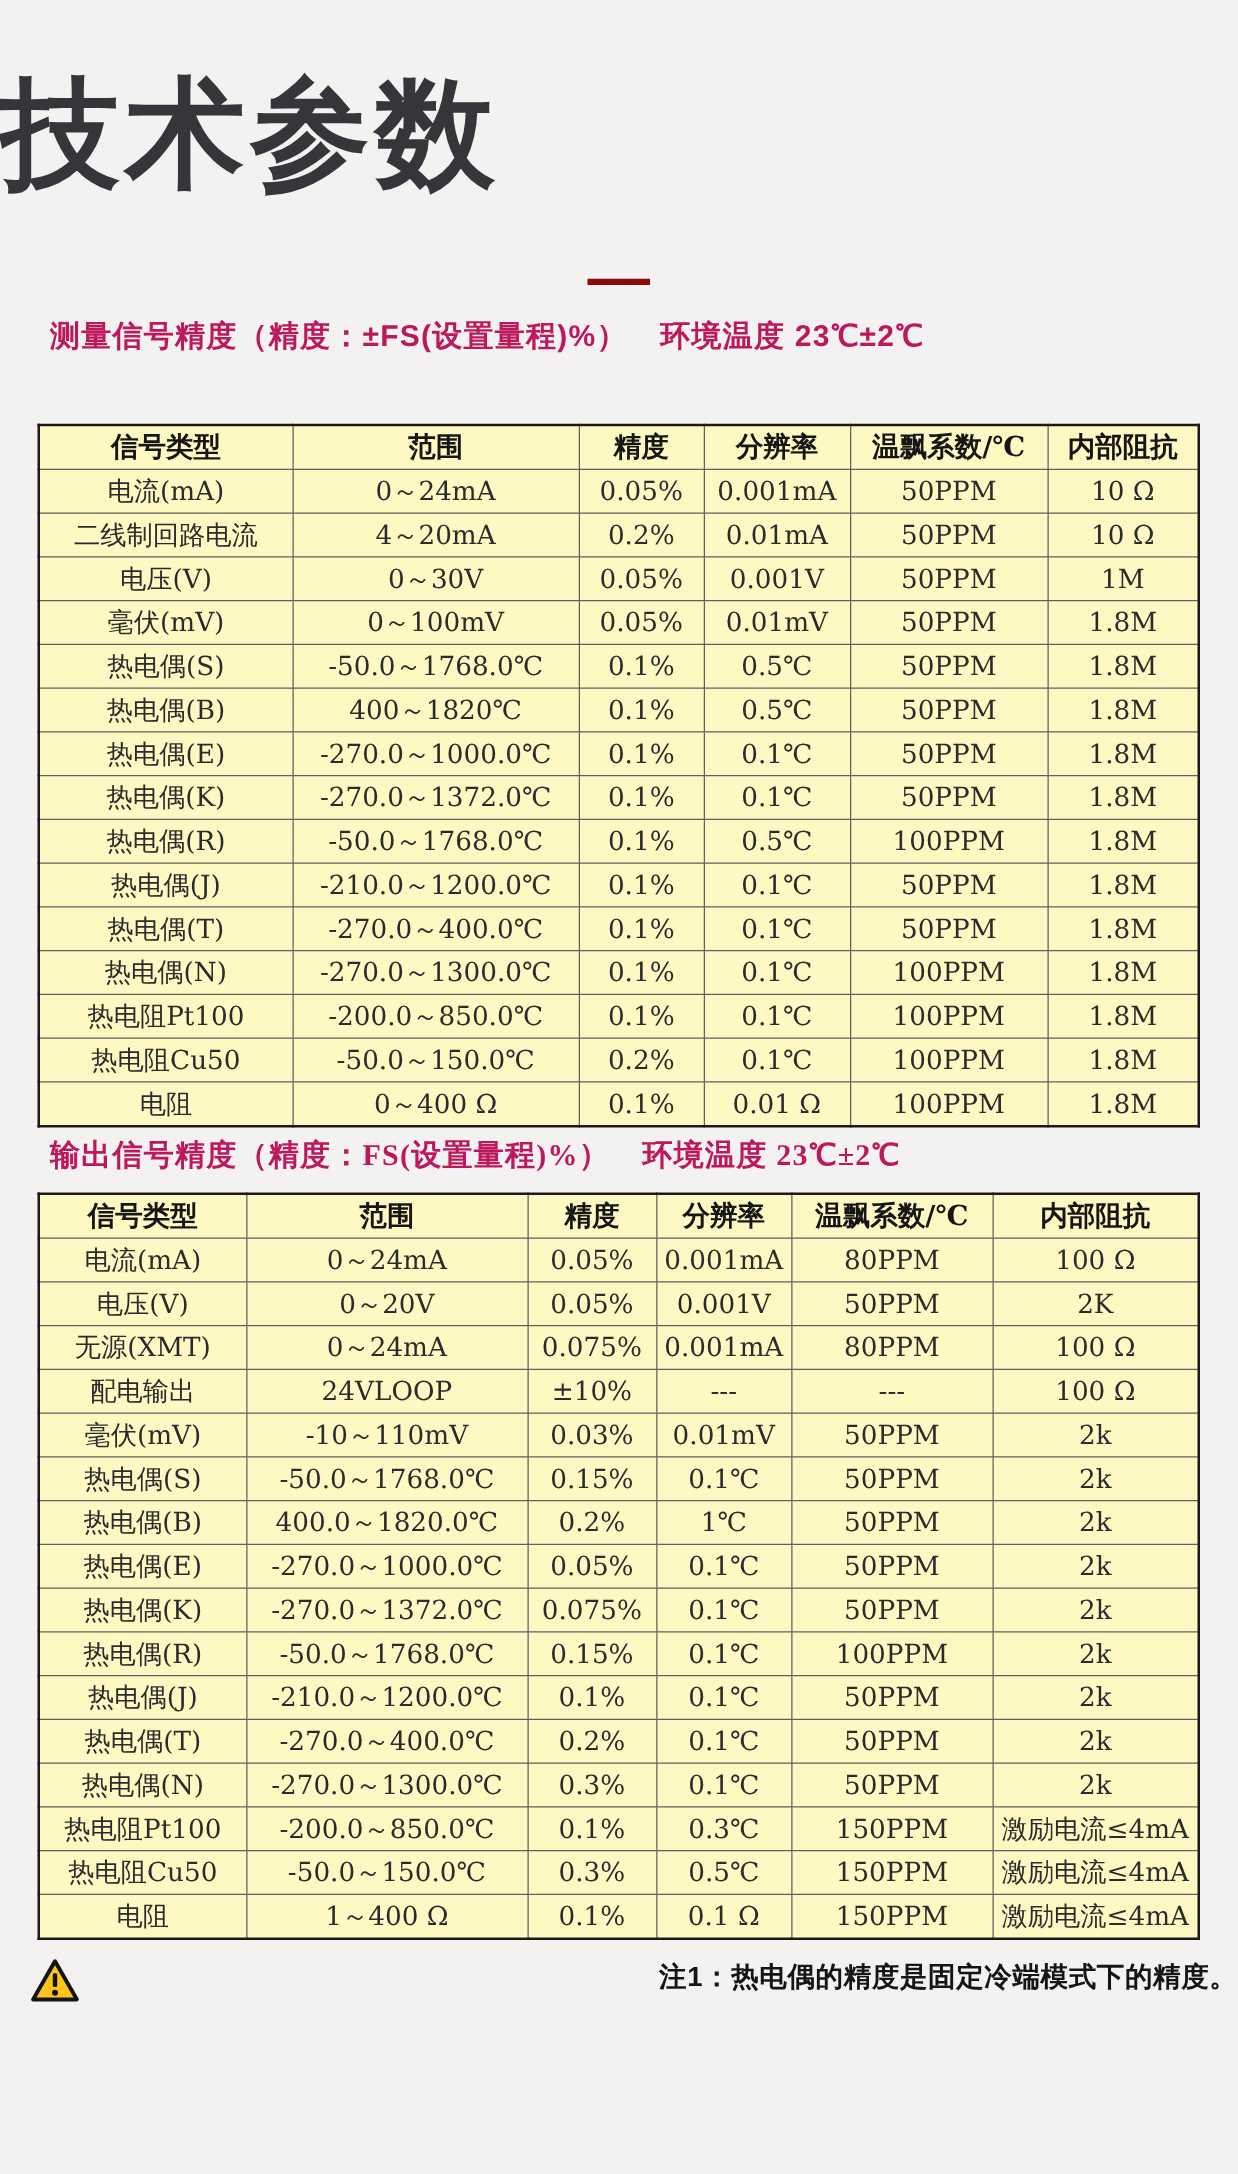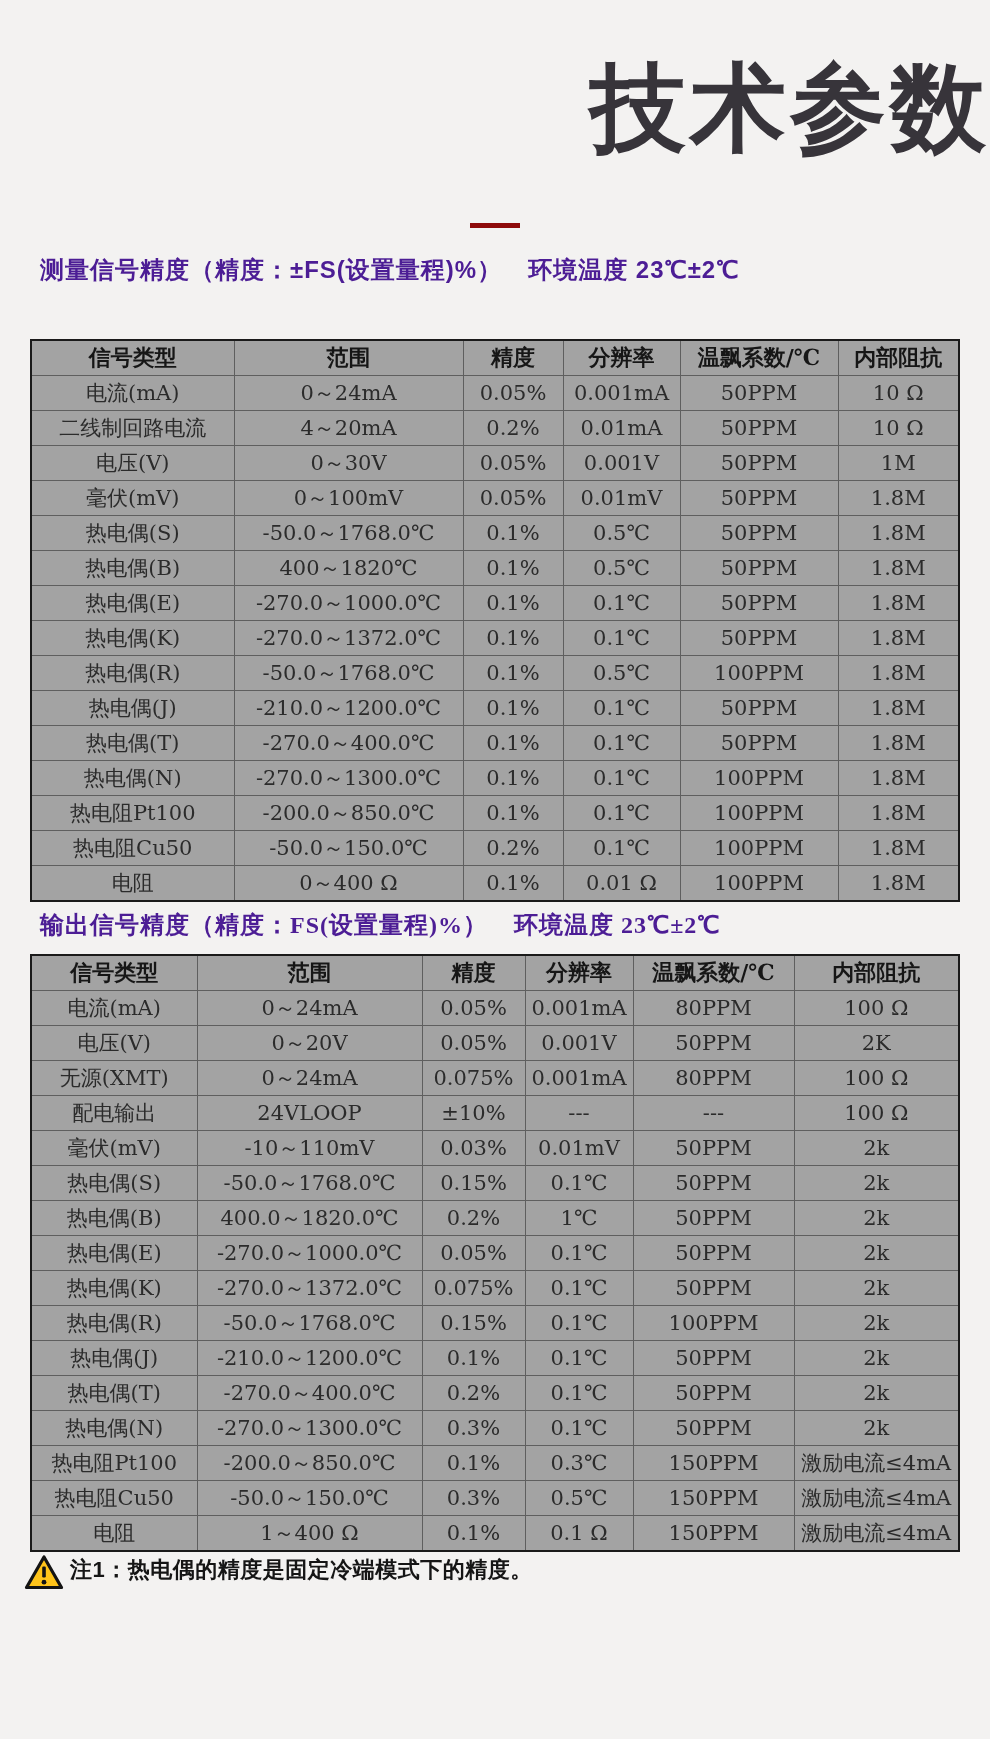--- a/index.html
+++ b/index.html
@@ -8,44 +8,44 @@
     background:#f3f2f1;
     font-family:"Liberation Sans",sans-serif;
     color:#262626;
     overflow:hidden;
   }
   .page-title{
     margin:46px 0 0 0;
     font-size:96px;
     line-height:1.3;
     font-weight:900;
-    text-align:right;
+    text-align:left;
     color:#37343a;
     letter-spacing:4px;
   }
   .title-divider{
     width:50px;height:5px;
     background:#8e0b0b;
     margin:52px auto 0 auto;
   }
   .section-heading{
     margin:26px 0 0 40px;
     font-size:24px;
     line-height:1.3;
     font-weight:bold;
-    color:#4c1d95;
+    color:#be185d;
     letter-spacing:1px;
   }
   .section-heading .env{ margin-left:26px; }
   .spec-table{
     width:928px;
     margin:0 auto;
     border-collapse:collapse;
     table-layout:fixed;
-    background:#a3a3a3;
+    background:#fef9c3;
     border:2px solid #1a1a1a;
   }
   .spec-table th,.spec-table td{
     border:1px solid #5f5f5f;
     text-align:center;
     vertical-align:middle;
     height:34px;
     padding:0 2px;
     white-space:nowrap;
     overflow:hidden;
@@ -57,21 +57,22 @@
     font-size:22px;
     font-weight:bold;
     color:#161616;
   }
   .table-measure{ margin-top:54px; }
   .heading-output{ margin-top:8px;font-family:Liberation Serif, serif; }
   .table-output{ margin-top:13px; }
   .notes{
     display:flex;
     align-items:flex-start;
-    margin:0 0 0 24px;
+    margin:12px 0 0 24px;
+    justify-content:space-between;
   }
   .warning-icon{ flex:0 0 auto; margin-top:2px; }
   .note-lines{ margin-left:6px; }
   .note-line{
     margin:0;
     font-size:22px;
     font-weight:bold;
     color:#151515;
     line-height:35px;
     letter-spacing:0.5px;

